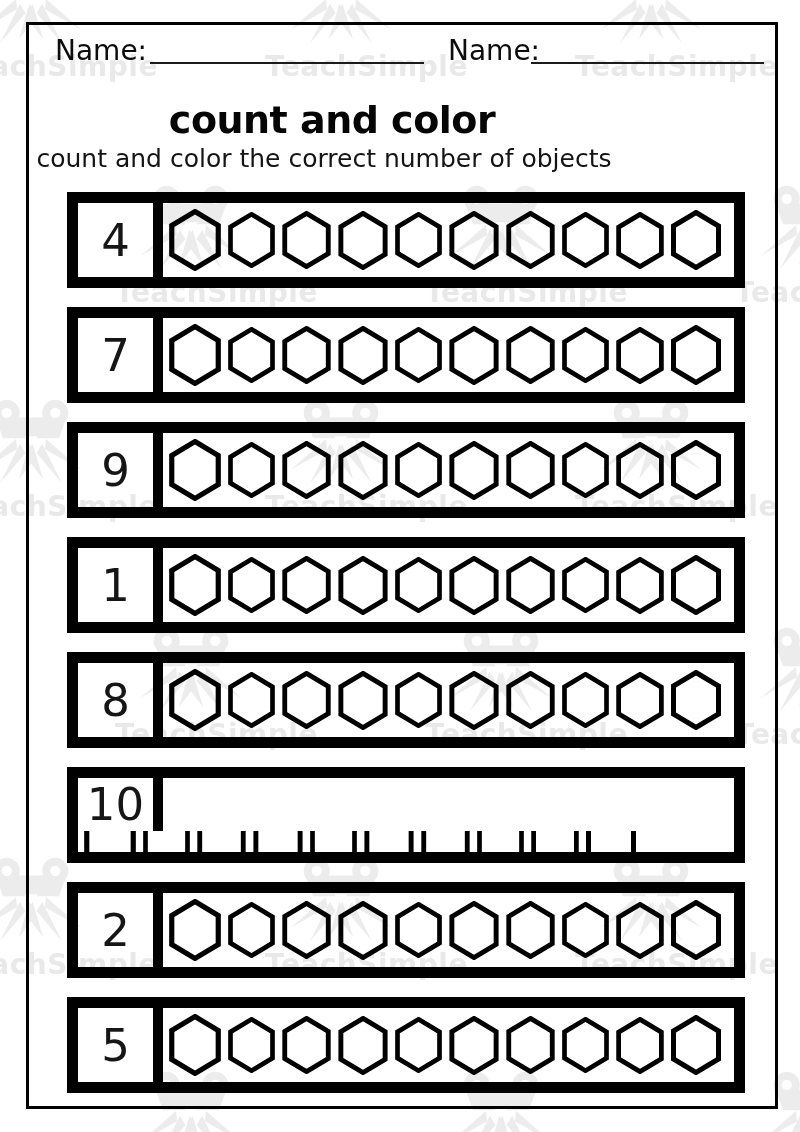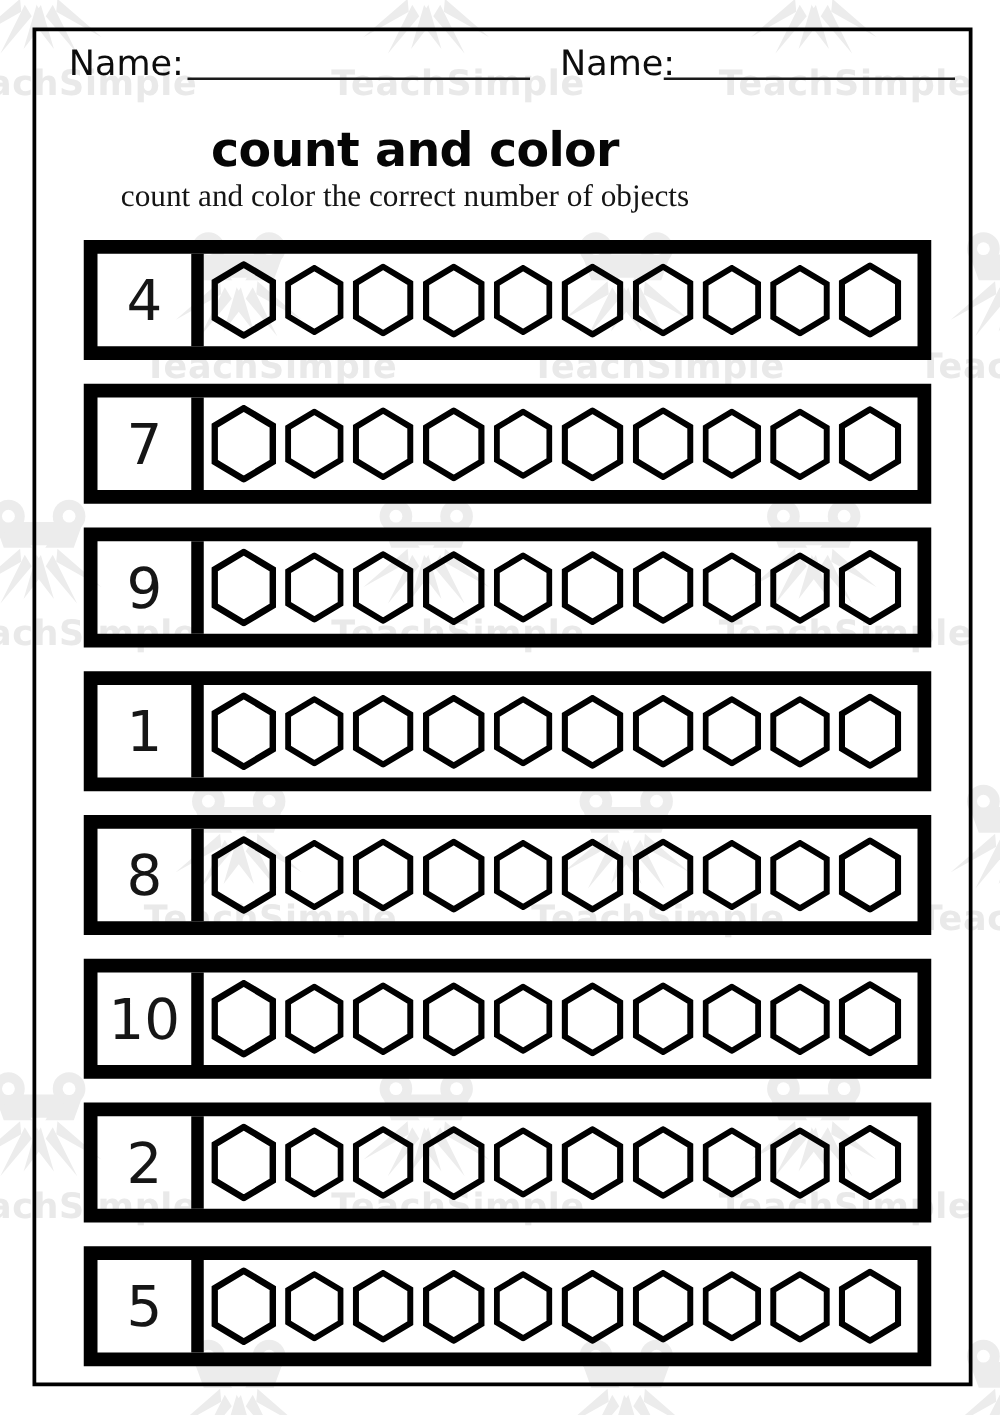--- a/index.html
+++ b/index.html
@@ -26,21 +26,21 @@
   .class-label { left:448px; top:34px; }
   .write-line { position:absolute; top:62px; height:2px; background:#1b1b1b; }
   .name-line  { left:150px; width:274px; }
   .class-line { left:531px; width:233px; }
   .title {
     position:absolute; left:0; top:98px; width:664px; text-align:center;
     font-size:38px; font-weight:800; color:#050505; letter-spacing:-0.5px;
   }
   .subtitle {
     position:absolute; left:0; top:144px; width:648px; text-align:center;
-    font-size:25px; color:#141414;font-family:Liberation Serif, serif;
+    font-size:25px; color:#141414;
   }
   .row {
     position:absolute; left:67px; width:678px; height:96px;
     border:11px solid #000; box-sizing:border-box; display:flex;
     background:transparent;
   }
   .numcell {
     width:85px; border-right:10px solid #000; box-sizing:border-box;
     display:flex; align-items:center; justify-content:center;
     font-size:45px; color:#161616;
@@ -559,21 +559,21 @@
          <polygon points="25,2.5 47.5,16 47.5,44 25,57.5 2.5,44 2.5,16" fill="none" stroke="#000000" stroke-width="5"></polygon>
        </svg>
           <svg class="hex" width="48" height="57" viewBox="0 0 50 60">
          <polygon points="25,2.5 47.5,16 47.5,44 25,57.5 2.5,44 2.5,16" fill="none" stroke="#000000" stroke-width="5"></polygon>
        </svg>
           <svg class="hex" width="50" height="60" viewBox="0 0 50 60">
          <polygon points="25,2.5 47.5,16 47.5,44 25,57.5 2.5,44 2.5,16" fill="none" stroke="#000000" stroke-width="5"></polygon>
        </svg>
         </div>
       </div>
-      <div class="row" style="top: 767px;">
+      <div class="row" style="top: 767px; flex-direction: column;">
         <div class="numcell">10</div>
         <div class="hexbox">
           <svg class="hex" width="52" height="62" viewBox="0 0 50 60">
          <polygon points="25,2.5 47.5,16 47.5,44 25,57.5 2.5,44 2.5,16" fill="none" stroke="#000000" stroke-width="5"></polygon>
        </svg>
           <svg class="hex" width="47" height="56" viewBox="0 0 50 60">
          <polygon points="25,2.5 47.5,16 47.5,44 25,57.5 2.5,44 2.5,16" fill="none" stroke="#000000" stroke-width="5"></polygon>
        </svg>
           <svg class="hex" width="49" height="58" viewBox="0 0 50 60">
          <polygon points="25,2.5 47.5,16 47.5,44 25,57.5 2.5,44 2.5,16" fill="none" stroke="#000000" stroke-width="5"></polygon>

